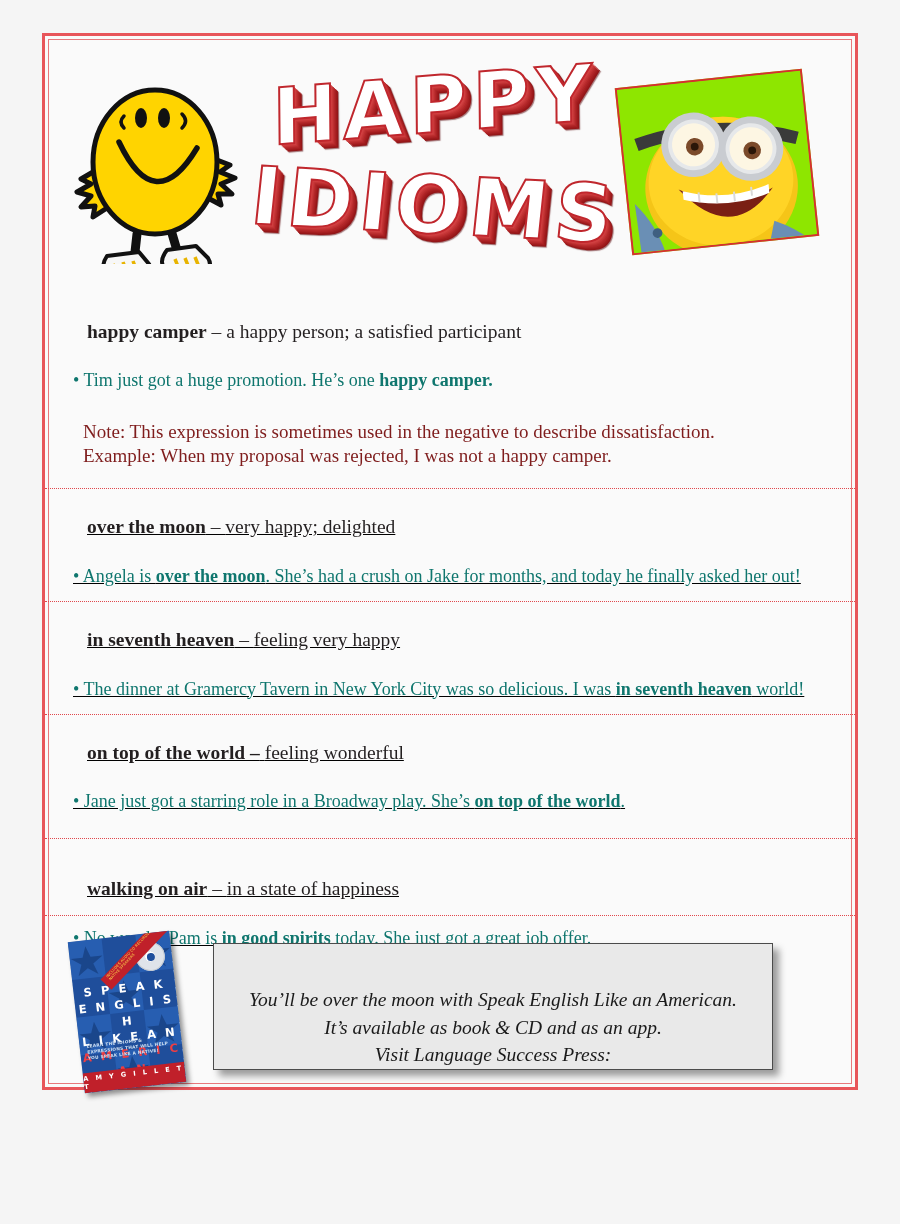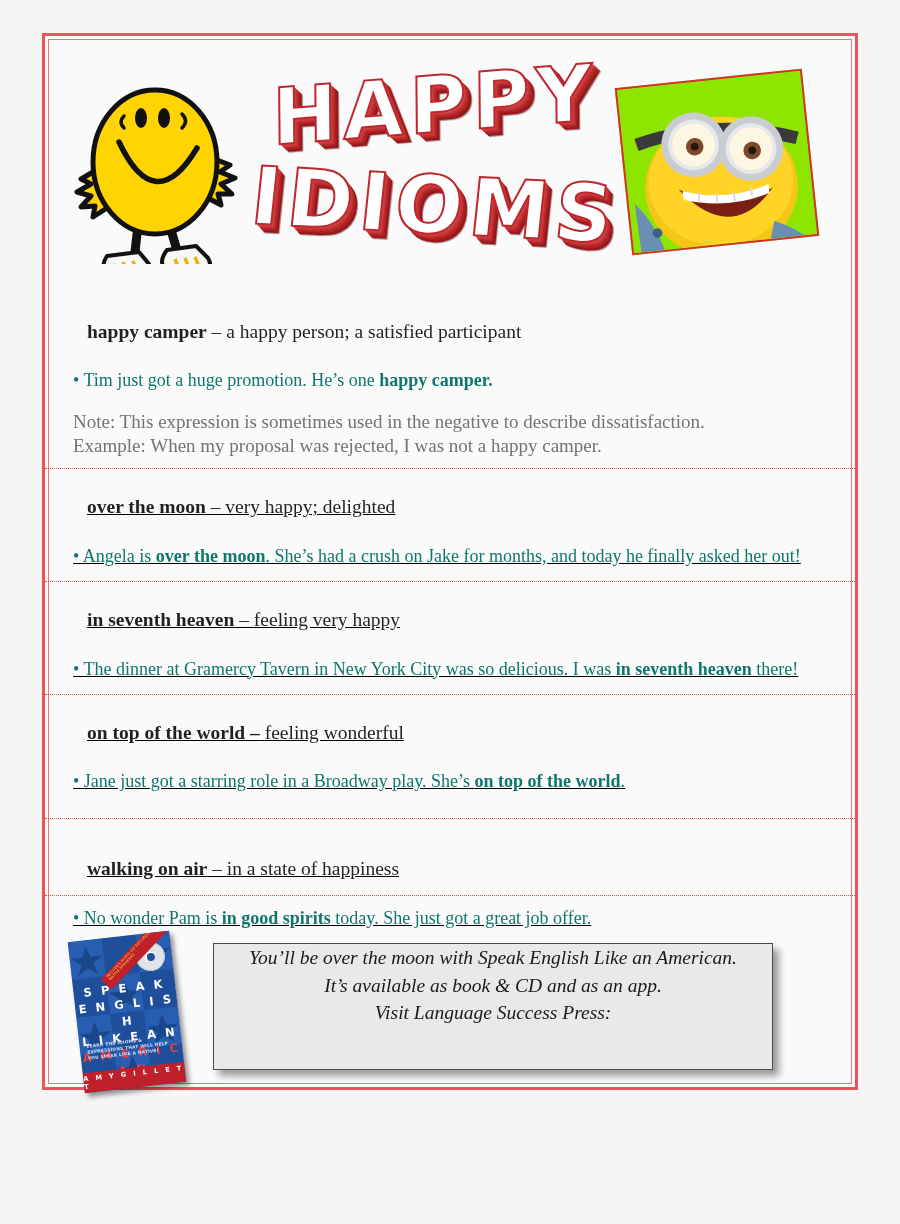--- a/index.html
+++ b/index.html
@@ -133,22 +133,22 @@
     font-size: 18px;
     color: #0f766e;
     margin: 0;
     padding: 11px 0 13px 0;
     line-height: 1.3;
     text-align: justify;
   }
   .example-line b { font-weight: 700; }
   .note-line {
     font-size: 19px;
-    color: #737373;
-    margin: 0;
+    color: #7f1d1d;
+    margin: 10px;
     padding: 4px 0 10px 0;
     line-height: 1.28;
   }
   .entry.pad-bottom .example-line { padding-bottom: 24px; }
   .entry.pad-top .idiom-line { padding-top: 24px; }
 
   
   .footer {
     position: absolute;
     left: 0;
@@ -267,21 +267,21 @@
     top: 62px;
     width: 560px;
     height: 127px;
     background: #e9e9e9;
     border: 1px solid #4b4b4b;
     box-shadow: 6px 6px 7px rgba(0,0,0,.38);
     box-sizing: border-box;
     display: flex;
     flex-direction: column;
     align-items: center;
-    justify-content: flex-start;
+    justify-content: flex-end;
   }
   .promo-line {
     font-family: "Liberation Serif", serif;
     font-style: italic;
     font-size: 19.5px;
     color: #1a1a1a;
     line-height: 1.42;
     text-align: center;
   }
 </style>
@@ -384,21 +384,21 @@
         <p class="example-line">
           <span>• Angela is </span><b>over the moon</b><span>. She’s had a crush on Jake for months, and today he finally asked her out!</span>
         </p>
       </div>
 
       <div class="entry">
         <p class="idiom-line">
           <span class="idiom-term">in seventh heaven</span><span> – </span><span>feeling very happy</span>
         </p>
         <p class="example-line">
-          <span>• The dinner at Gramercy Tavern in New York City was so delicious. I was </span><b>in seventh heaven</b><span> there!</span>
+          <span>• The dinner at Gramercy Tavern in New York City was so delicious. I was </span><b>in seventh heaven</b><span> world!</span>
         </p>
       </div>
 
       <div class="entry pad-bottom">
         <p class="idiom-line">
           <span class="idiom-term">on top of the world –</span><span> </span><span>feeling wonderful</span>
         </p>
         <p class="example-line">
           <span>• Jane just got a starring role in a Broadway play. She’s </span><b>on top of the world</b><span>.</span>
         </p>

